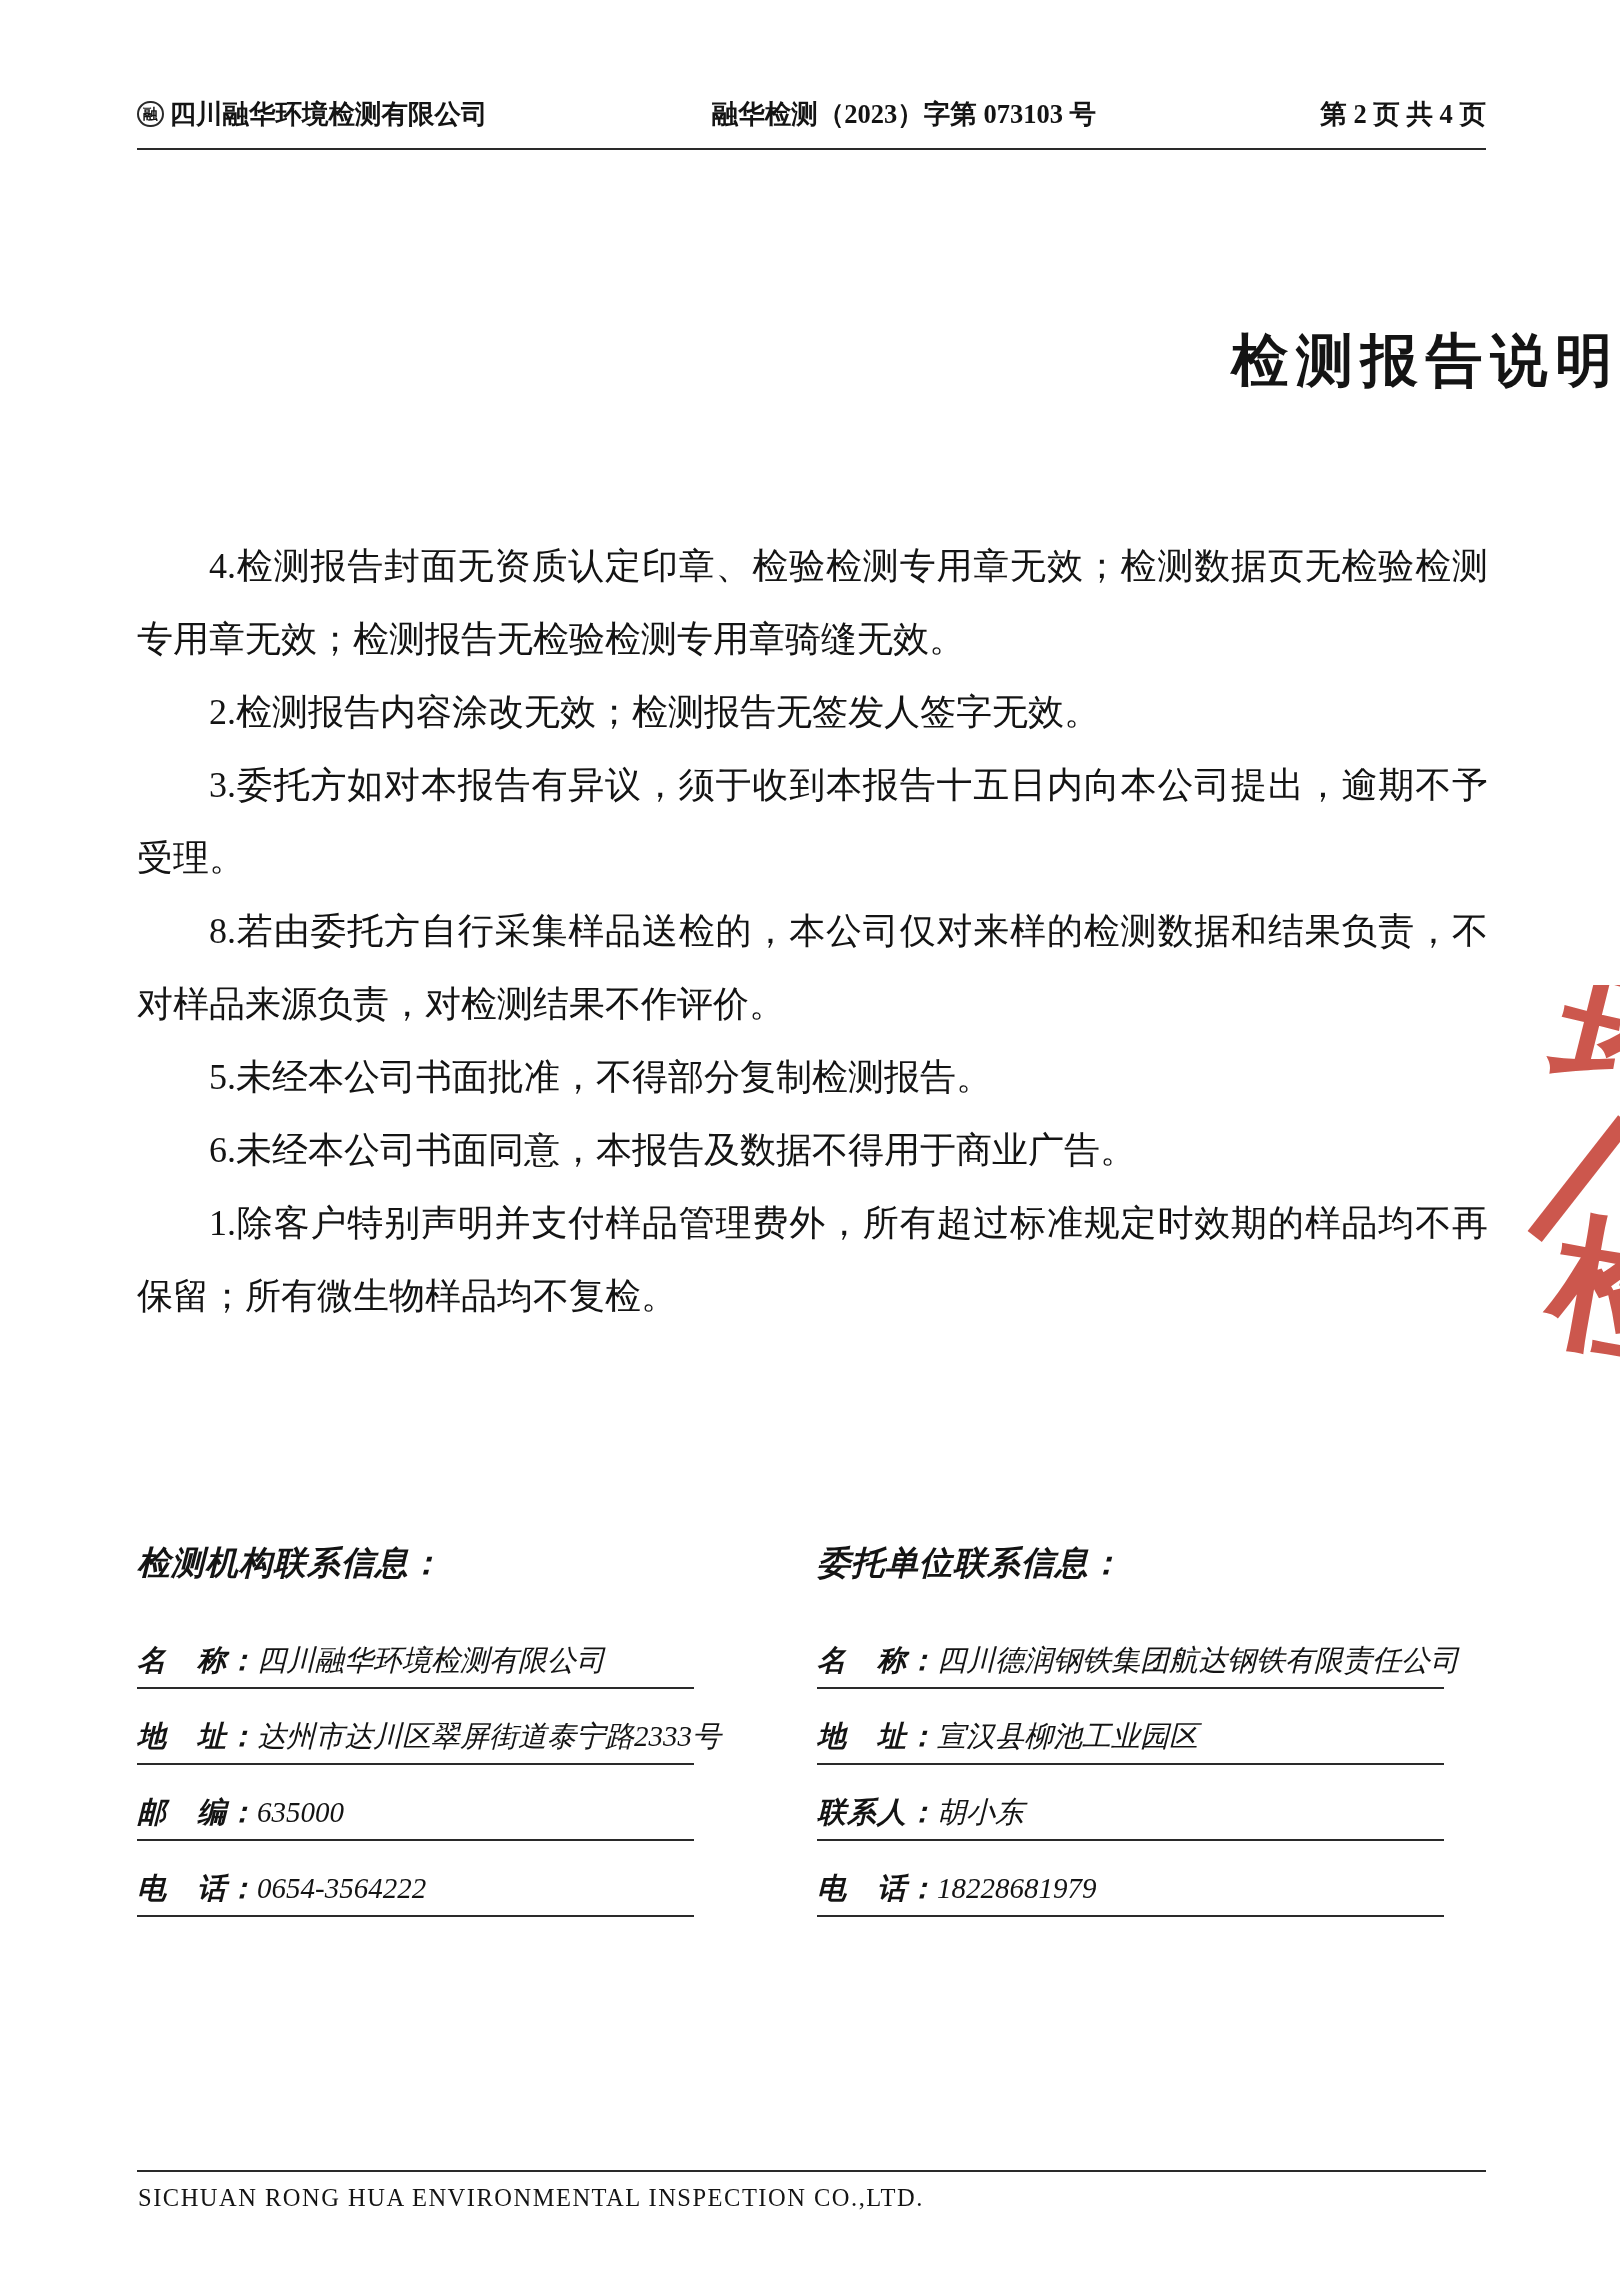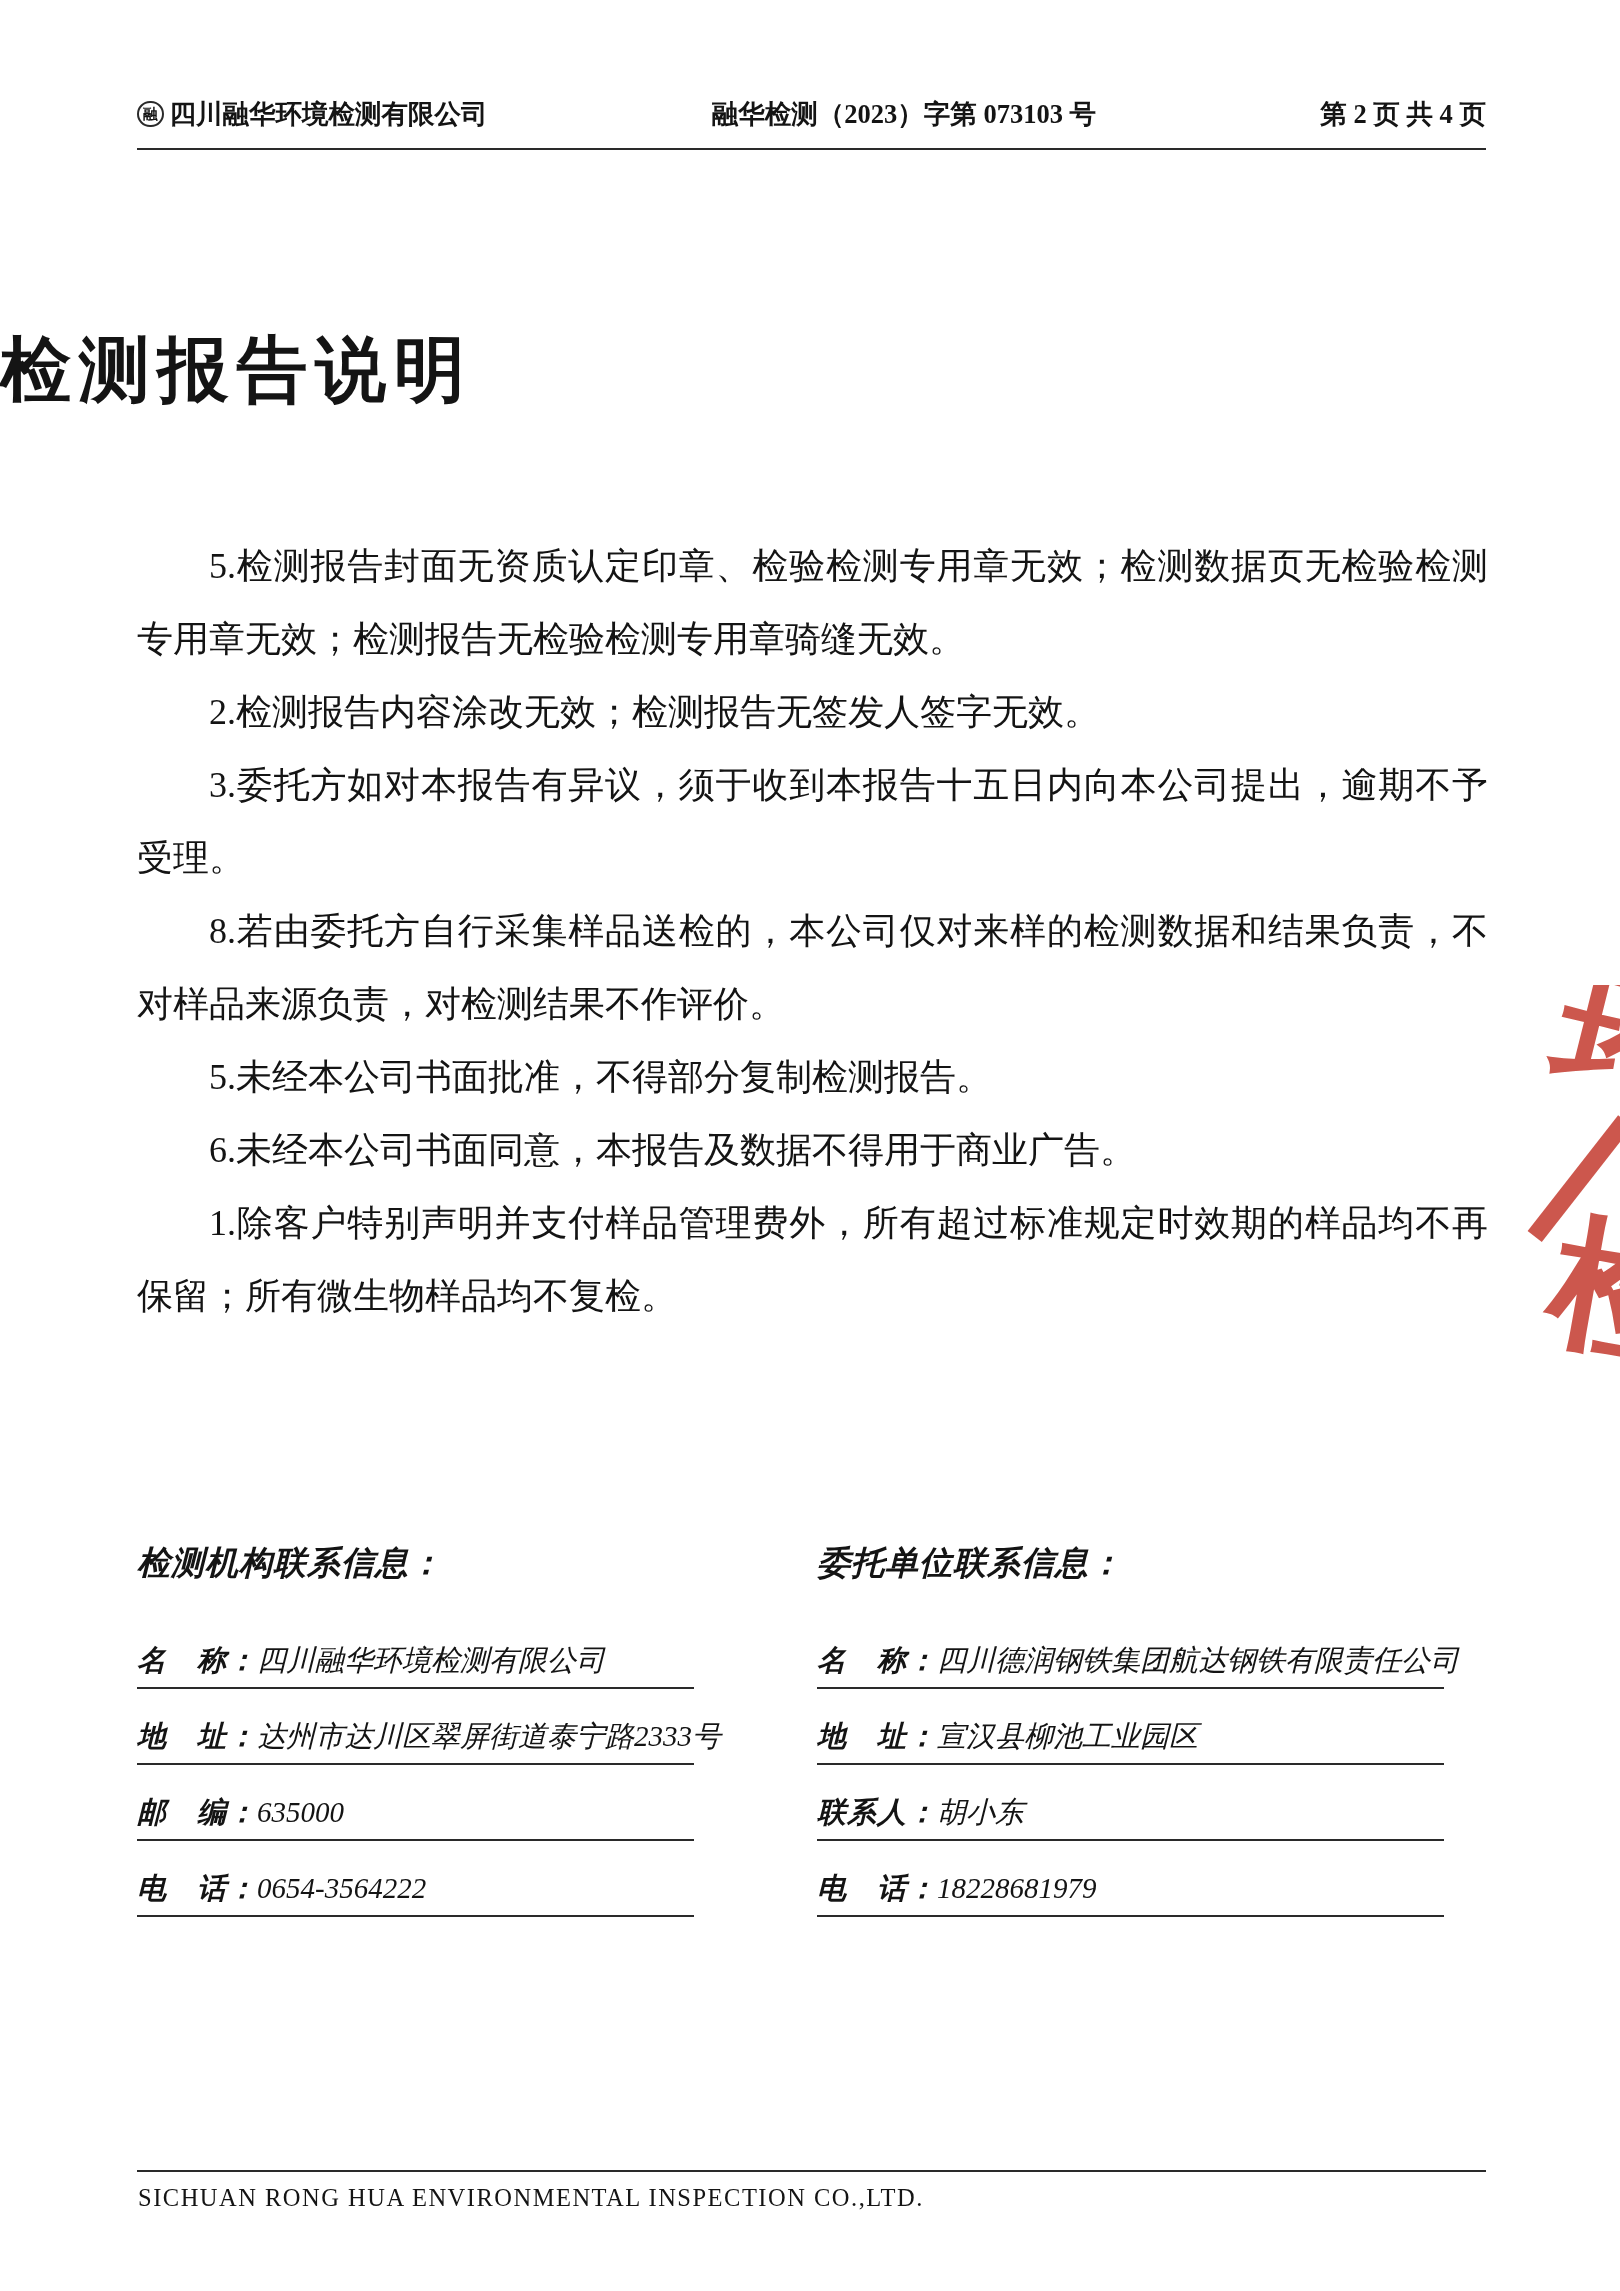--- a/index.html
+++ b/index.html
@@ -36,22 +36,22 @@
     border: 2px solid #2a2a2a;
     border-radius: 50%;
     flex: 0 0 auto;
   }
   .logo-inner { font-size: 14.7px; font-weight: 700; line-height: 1; }
 
   
   .title {
     position: absolute;
     top: 323px; left: 0; right: 0;
-    text-align: left;
-    font-size: 71px;
+    text-align: right;
+    font-size: 57px;
     font-weight: 700;
     letter-spacing: 7.8px;
   }
 
   
   .bodytext {
     position: absolute;
     top: 530px; left: 137px;
     width: 1351px;
     font-size: 36px;
@@ -135,21 +135,21 @@
       </span>
       <span>四川融华环境检测有限公司</span>
     </div>
     <div>融华检测（2023）字第 073103 号</div>
     <div>第 2 页  共 4 页</div>
   </header>
 
   <h1 class="title">检测报告说明</h1>
 
   <main class="bodytext">
-    <p>5.检测报告封面无资质认定印章、检验检测专用章无效；检测数据页无检验检测专用章无效；检测报告无检验检测专用章骑缝无效。</p>
+    <p>4.检测报告封面无资质认定印章、检验检测专用章无效；检测数据页无检验检测专用章无效；检测报告无检验检测专用章骑缝无效。</p>
     <p>2.检测报告内容涂改无效；检测报告无签发人签字无效。</p>
     <p>3.委托方如对本报告有异议，须于收到本报告十五日内向本公司提出，逾期不予受理。</p>
     <p>8.若由委托方自行采集样品送检的，本公司仅对来样的检测数据和结果负责，不对样品来源负责，对检测结果不作评价。</p>
     <p>5.未经本公司书面批准，不得部分复制检测报告。</p>
     <p>6.未经本公司书面同意，本报告及数据不得用于商业广告。</p>
     <p>1.除客户特别声明并支付样品管理费外，所有超过标准规定时效期的样品均不再保留；所有微生物样品均不复检。</p>
   </main>
 
   <section class="contact-col agency">
     <h2 class="contact-heading">检测机构联系信息：</h2>

